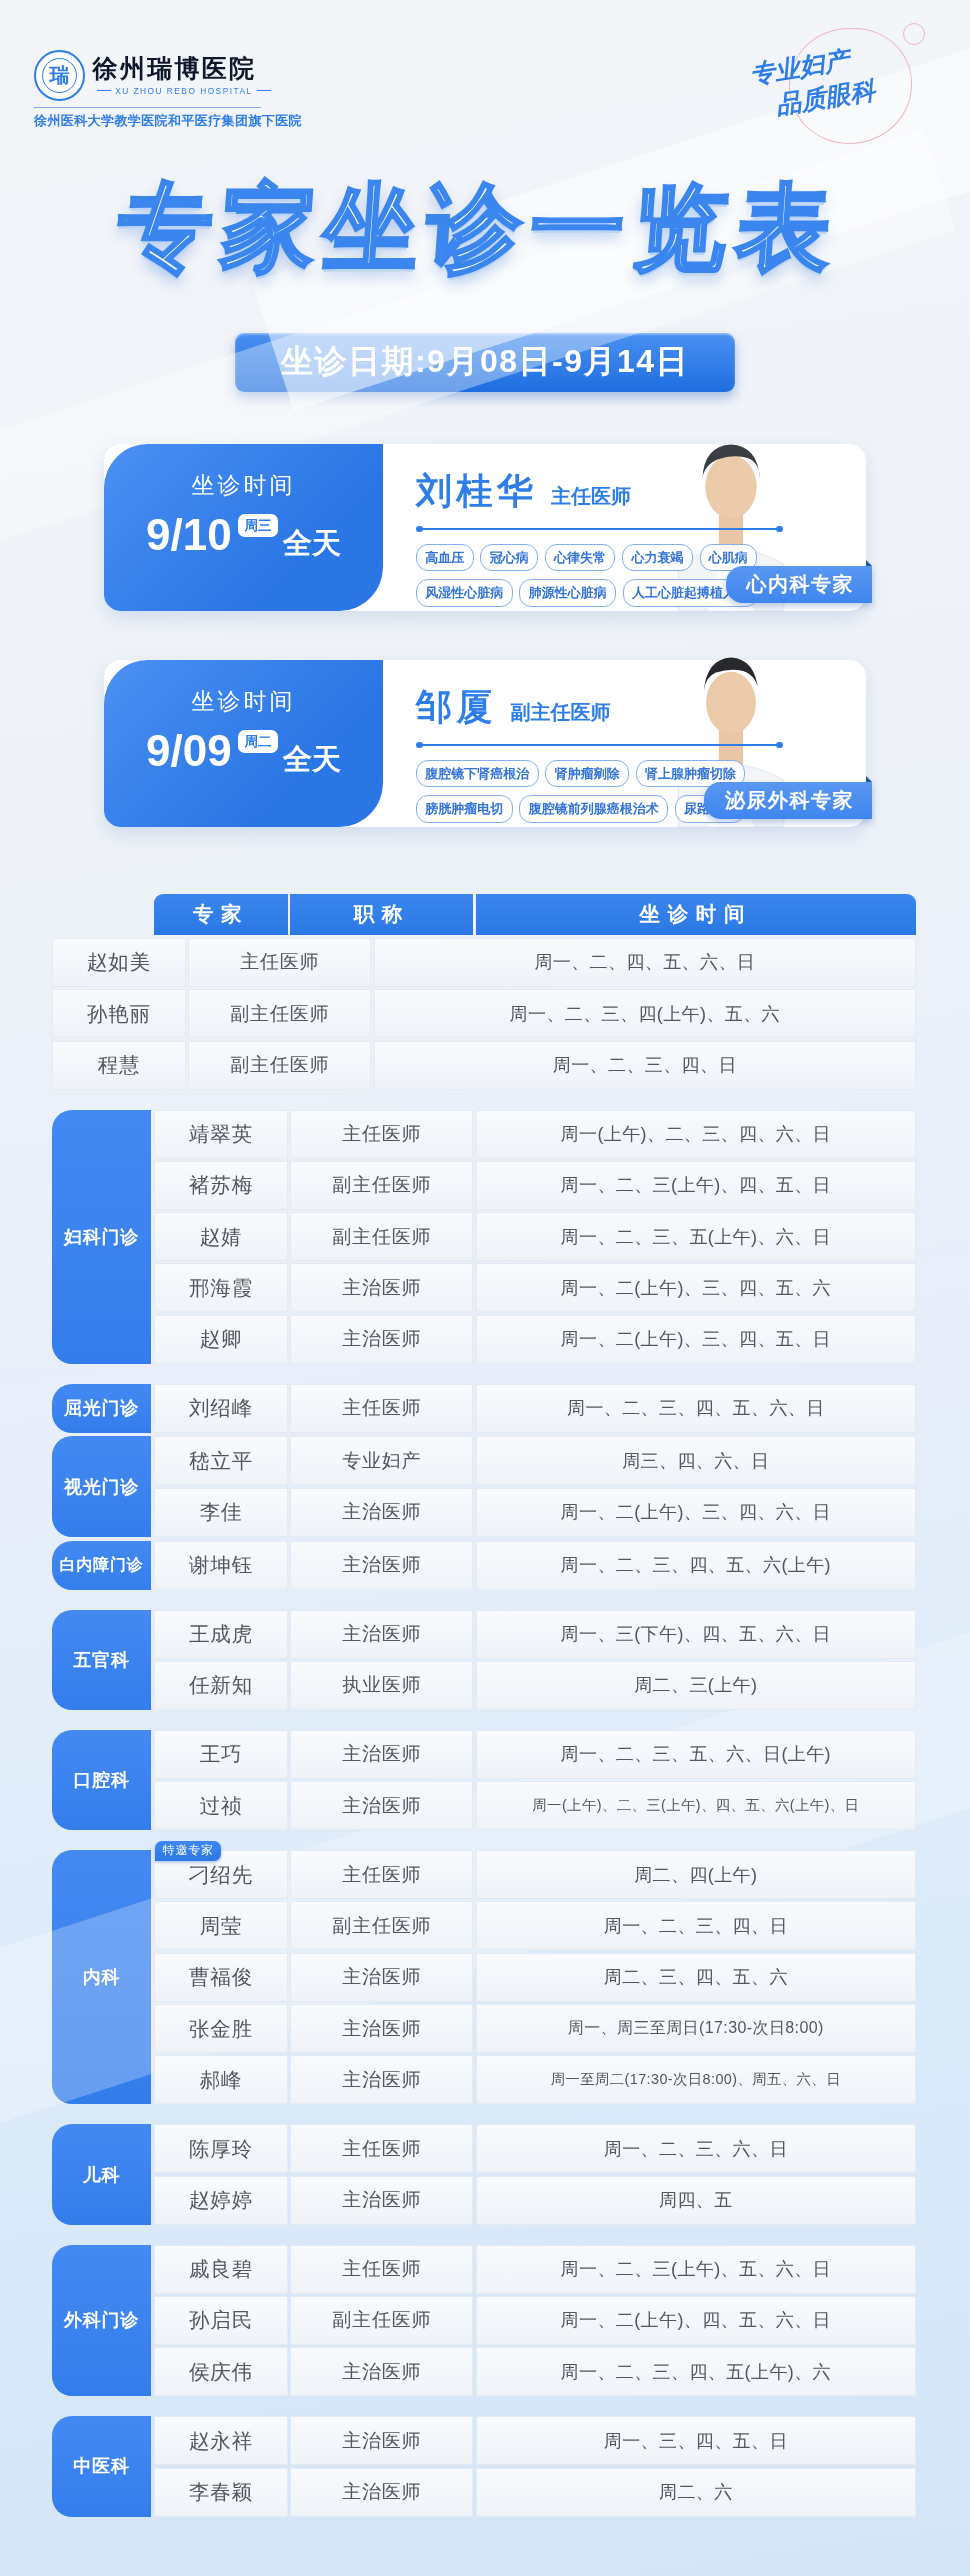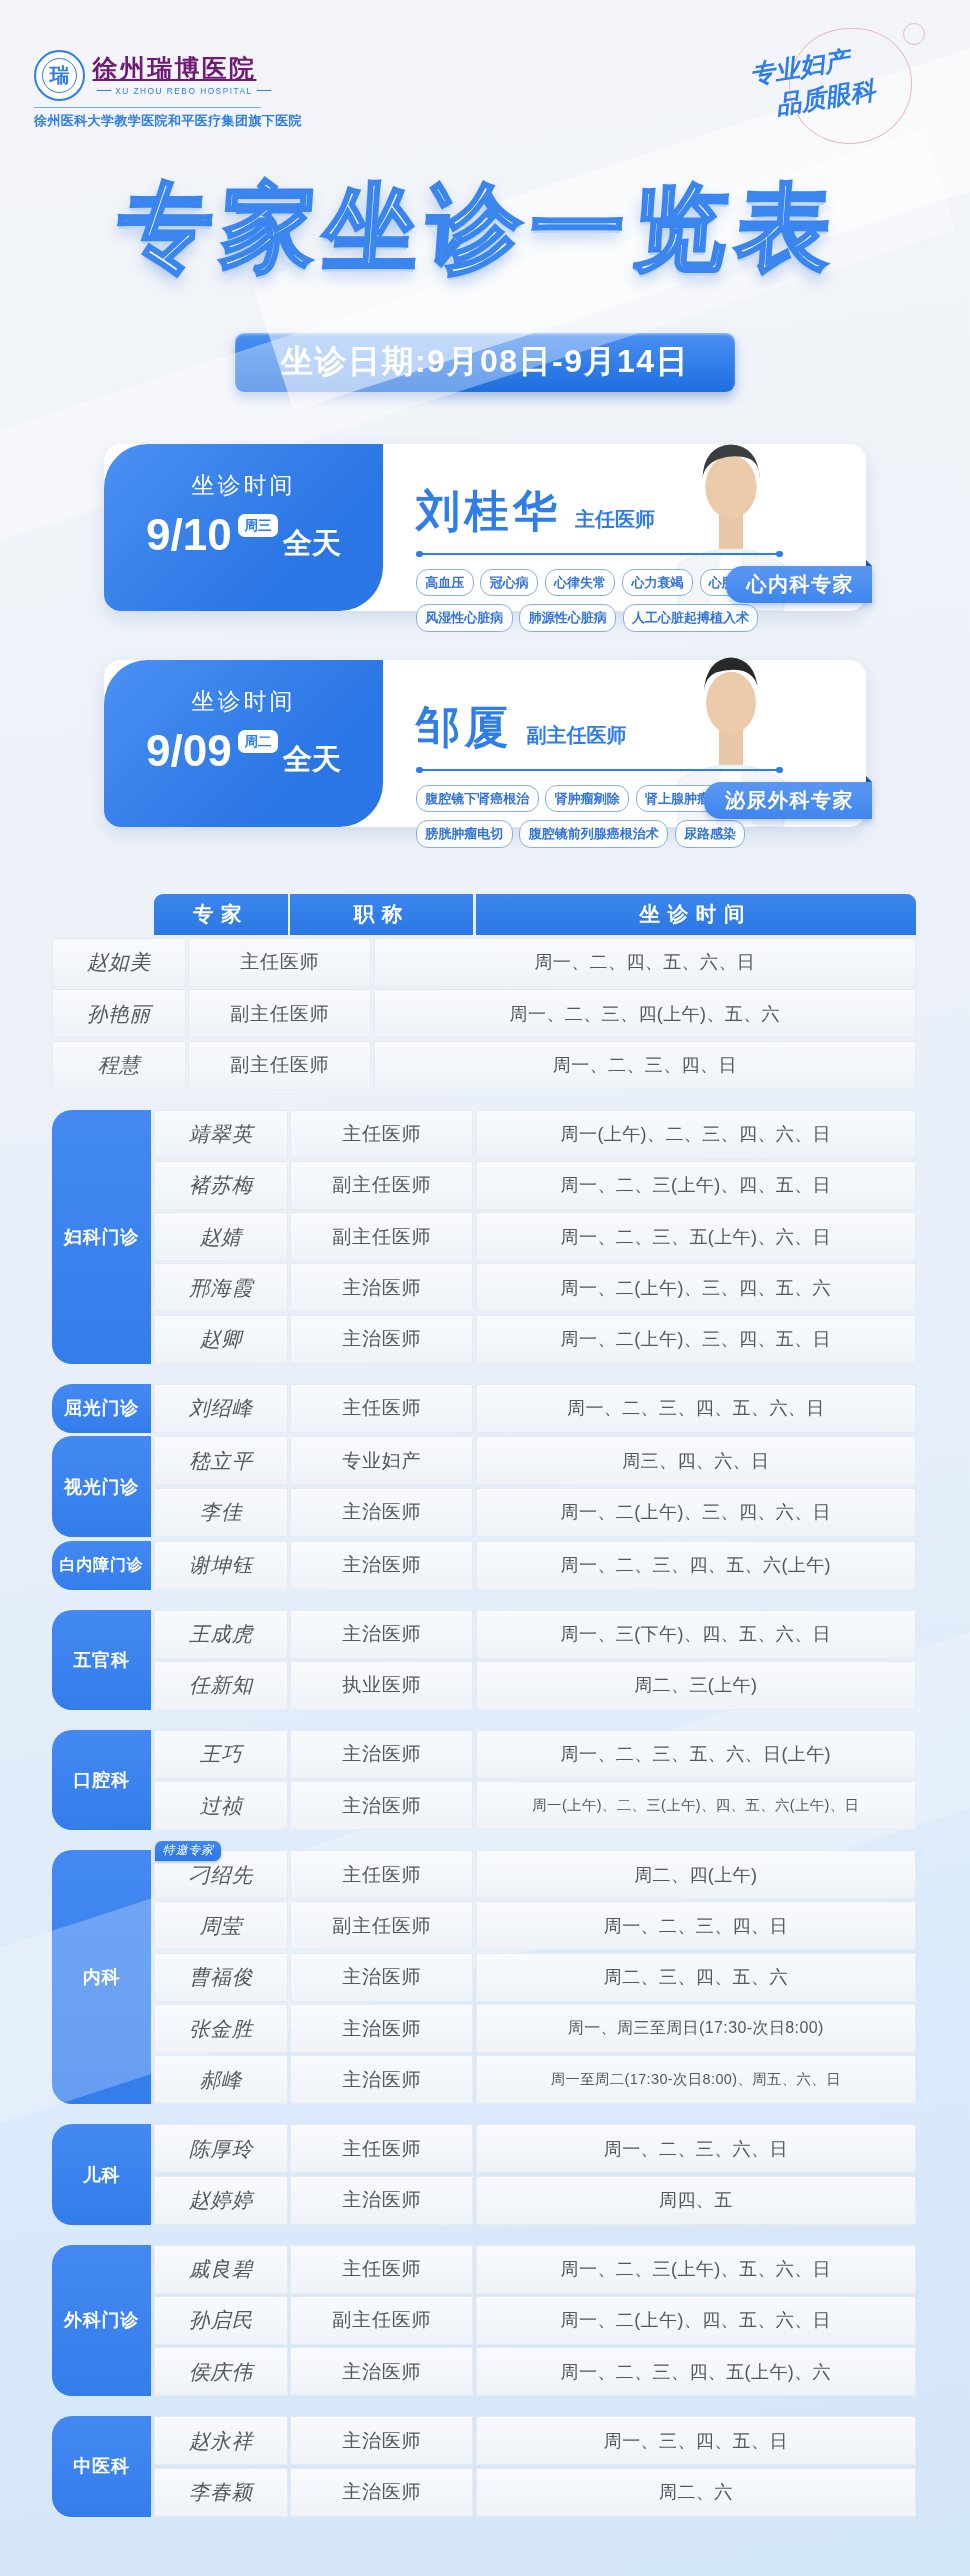--- a/index.html
+++ b/index.html
@@ -15,21 +15,21 @@
   .s3{width:1365px;height:167px;top:1804px;left:-227px;background:rgba(255,255,255,.25);}
 
   
   .logo-block{position:absolute;left:34px;top:50px;width:227px;}
   .logo-top{display:flex;align-items:center;}
   .logo-seal{width:47px;height:47px;border:2.3px solid #2e7de8;border-radius:50%;
     display:flex;align-items:center;justify-content:center;flex:0 0 auto;background:#fff;}
   .logo-seal-inner{width:33px;height:33px;border:1.5px solid #2e7de8;border-radius:50%;
     display:flex;align-items:center;justify-content:center;color:#2e7de8;font-weight:bold;font-size:20px;}
   .logo-right{margin-left:7.6px;}
-  .hospital-name{color:#701a75;font-size:25px;font-weight:bold;letter-spacing:2.3px;line-height:1.1;white-space:nowrap;text-decoration:underline;}
+  .hospital-name{color:#0f172a;font-size:25px;font-weight:bold;letter-spacing:2.3px;line-height:1.1;white-space:nowrap;}
   .hospital-english{color:#2e7de8;font-size:8.3px;letter-spacing:1.5px;margin-top:3px;display:flex;align-items:center;white-space:nowrap;}
   .hospital-english .dash{flex:1;height:0.8px;background:#2e7de8;margin:0 4.5px;min-width:13.6px;}
   .logo-divider{height:0.8px;background:#7fa9e8;margin:6px 0 4.5px 0;}
   .hospital-subtitle{color:#2e7de8;font-size:13px;font-weight:bold;white-space:nowrap;letter-spacing:0.4px;}
 
   .slogan{position:absolute;right:44px;top:23px;width:174px;height:129px;}
   .slogan-circle{position:absolute;right:13.6px;top:4.5px;width:121px;height:114px;border:1.5px solid #eeb7c4;border-radius:50% 48% 52% 50%;}
   .slogan-circle-sm{position:absolute;right:1.5px;top:0;width:20px;height:20px;border:1.5px solid #eeb7c4;border-radius:50%;}
   .slogan-text{position:absolute;left:0;top:26px;transform:rotate(-9deg);color:#2e7de8;font-weight:bold;font-style:italic;font-size:25px;line-height:1.35;white-space:nowrap;}
   .slogan-text .l2{margin-left:21px;}
@@ -55,21 +55,21 @@
   .card-left{position:absolute;left:0;top:0;width:279px;height:167px;
     background:linear-gradient(135deg,#4b90f4 0%,#2a76e4 70%);
     border-radius:44px 0 44px 16.7px;color:#fff;text-align:center;}
   .card-time-label{font-size:23px;letter-spacing:3px;margin-top:26px;}
   .card-time-row{display:flex;justify-content:center;align-items:flex-start;margin-top:12px;}
   .card-date{font-size:44px;font-weight:bold;line-height:1;}
   .card-weekday{background:#fff;color:#2e7de8;font-size:13.6px;font-weight:bold;border-radius:6.8px;padding:2.3px 6.8px;margin:1.5px 4.5px 0 6px;}
   .card-period{font-size:29px;font-weight:bold;margin-top:10.6px;}
   .card-main{position:absolute;left:312px;top:0;width:425px;height:100%;}
   .doc-name-row{display:flex;align-items:baseline;margin-top:23px;}
-  .doc-name{color:#2e7de8;font-size:44px;font-weight:900;letter-spacing:4.5px;margin-top:15px;}
+  .doc-name{color:#2e7de8;font-size:36px;font-weight:900;letter-spacing:4.5px;}
   .doc-title{color:#2e7de8;font-size:20px;font-weight:bold;margin-left:13.6px;}
   .doc-divider{position:relative;width:364px;height:2.3px;background:#2e7de8;margin:12px 0 13.6px 1.5px;}
   .doc-divider::before,.doc-divider::after{content:"";position:absolute;top:-2.3px;width:6.8px;height:6.8px;border-radius:50%;background:#2e7de8;}
   .doc-divider::before{left:-1.5px;} .doc-divider::after{right:-1.5px;}
   .tag-row{display:flex;gap:6.8px;margin-bottom:7.6px;flex-wrap:nowrap;}
   .tag{border:0.8px solid #86aeea;color:#3273d8;font-size:13px;padding:3.8px 8.3px;border-radius:12px;white-space:nowrap;background:rgba(255,255,255,.85);font-weight:bold;}
   .photo{position:absolute;right:67px;bottom:0;width:136px;height:191px;overflow:hidden;border-radius:0 0 13.6px 0;}
   .photo svg{position:absolute;bottom:0;left:0;}
   .ribbon{position:absolute;right:-6px;bottom:7.6px;background:linear-gradient(180deg,#5a97f2,#3f85ee);
     color:#fff;font-size:20px;font-weight:bold;letter-spacing:1.5px;
@@ -88,21 +88,21 @@
   .tgroup.first{margin-top:3px;}
   .tgroup.tight{margin-top:3.8px;}
   .glabel{width:99px;flex:0 0 auto;background:linear-gradient(180deg,#4489f2,#337deb);
     border-radius:20px 0 0 20px;display:flex;align-items:center;justify-content:center;margin-right:3px;}
   .glabel-text{color:#fff;font-size:18px;font-weight:bold;letter-spacing:0.8px;white-space:nowrap;}
   .glabel-text.long{font-size:16px;}
   .grows{flex:1;display:flex;flex-direction:column;gap:2.3px;}
   .trow{display:grid;grid-template-columns:134px 183px 1fr;gap:2.3px;}
   .cell{background:linear-gradient(180deg,#f8fafd,#eff3f8);border:0.8px solid #e6ebf2;
     height:47px;display:flex;align-items:center;justify-content:center;color:#54575d;position:relative;}
-  .c-name{font-size:20.5px;letter-spacing:0.8px;font-style:italic;}
+  .c-name{font-size:20.5px;letter-spacing:0.8px;}
   .c-title{font-size:19px;letter-spacing:0.8px;}
   .c-time{font-size:18px;letter-spacing:0.4px;}
   .c-time.small1{font-size:16px;}
   .c-time.small2{font-size:14.4px;}
   .badge{position:absolute;top:-10.6px;left:0;background:linear-gradient(180deg,#3f87f0,#2b77e6);color:#fff;
     font-size:12px;padding:1.5px 7.6px 2.3px 7.6px;border-radius:6.8px 6.8px 6.8px 0;box-shadow:0 1.5px 3px rgba(40,90,180,.35);}
 </style>
 </head>
 <body>
 

